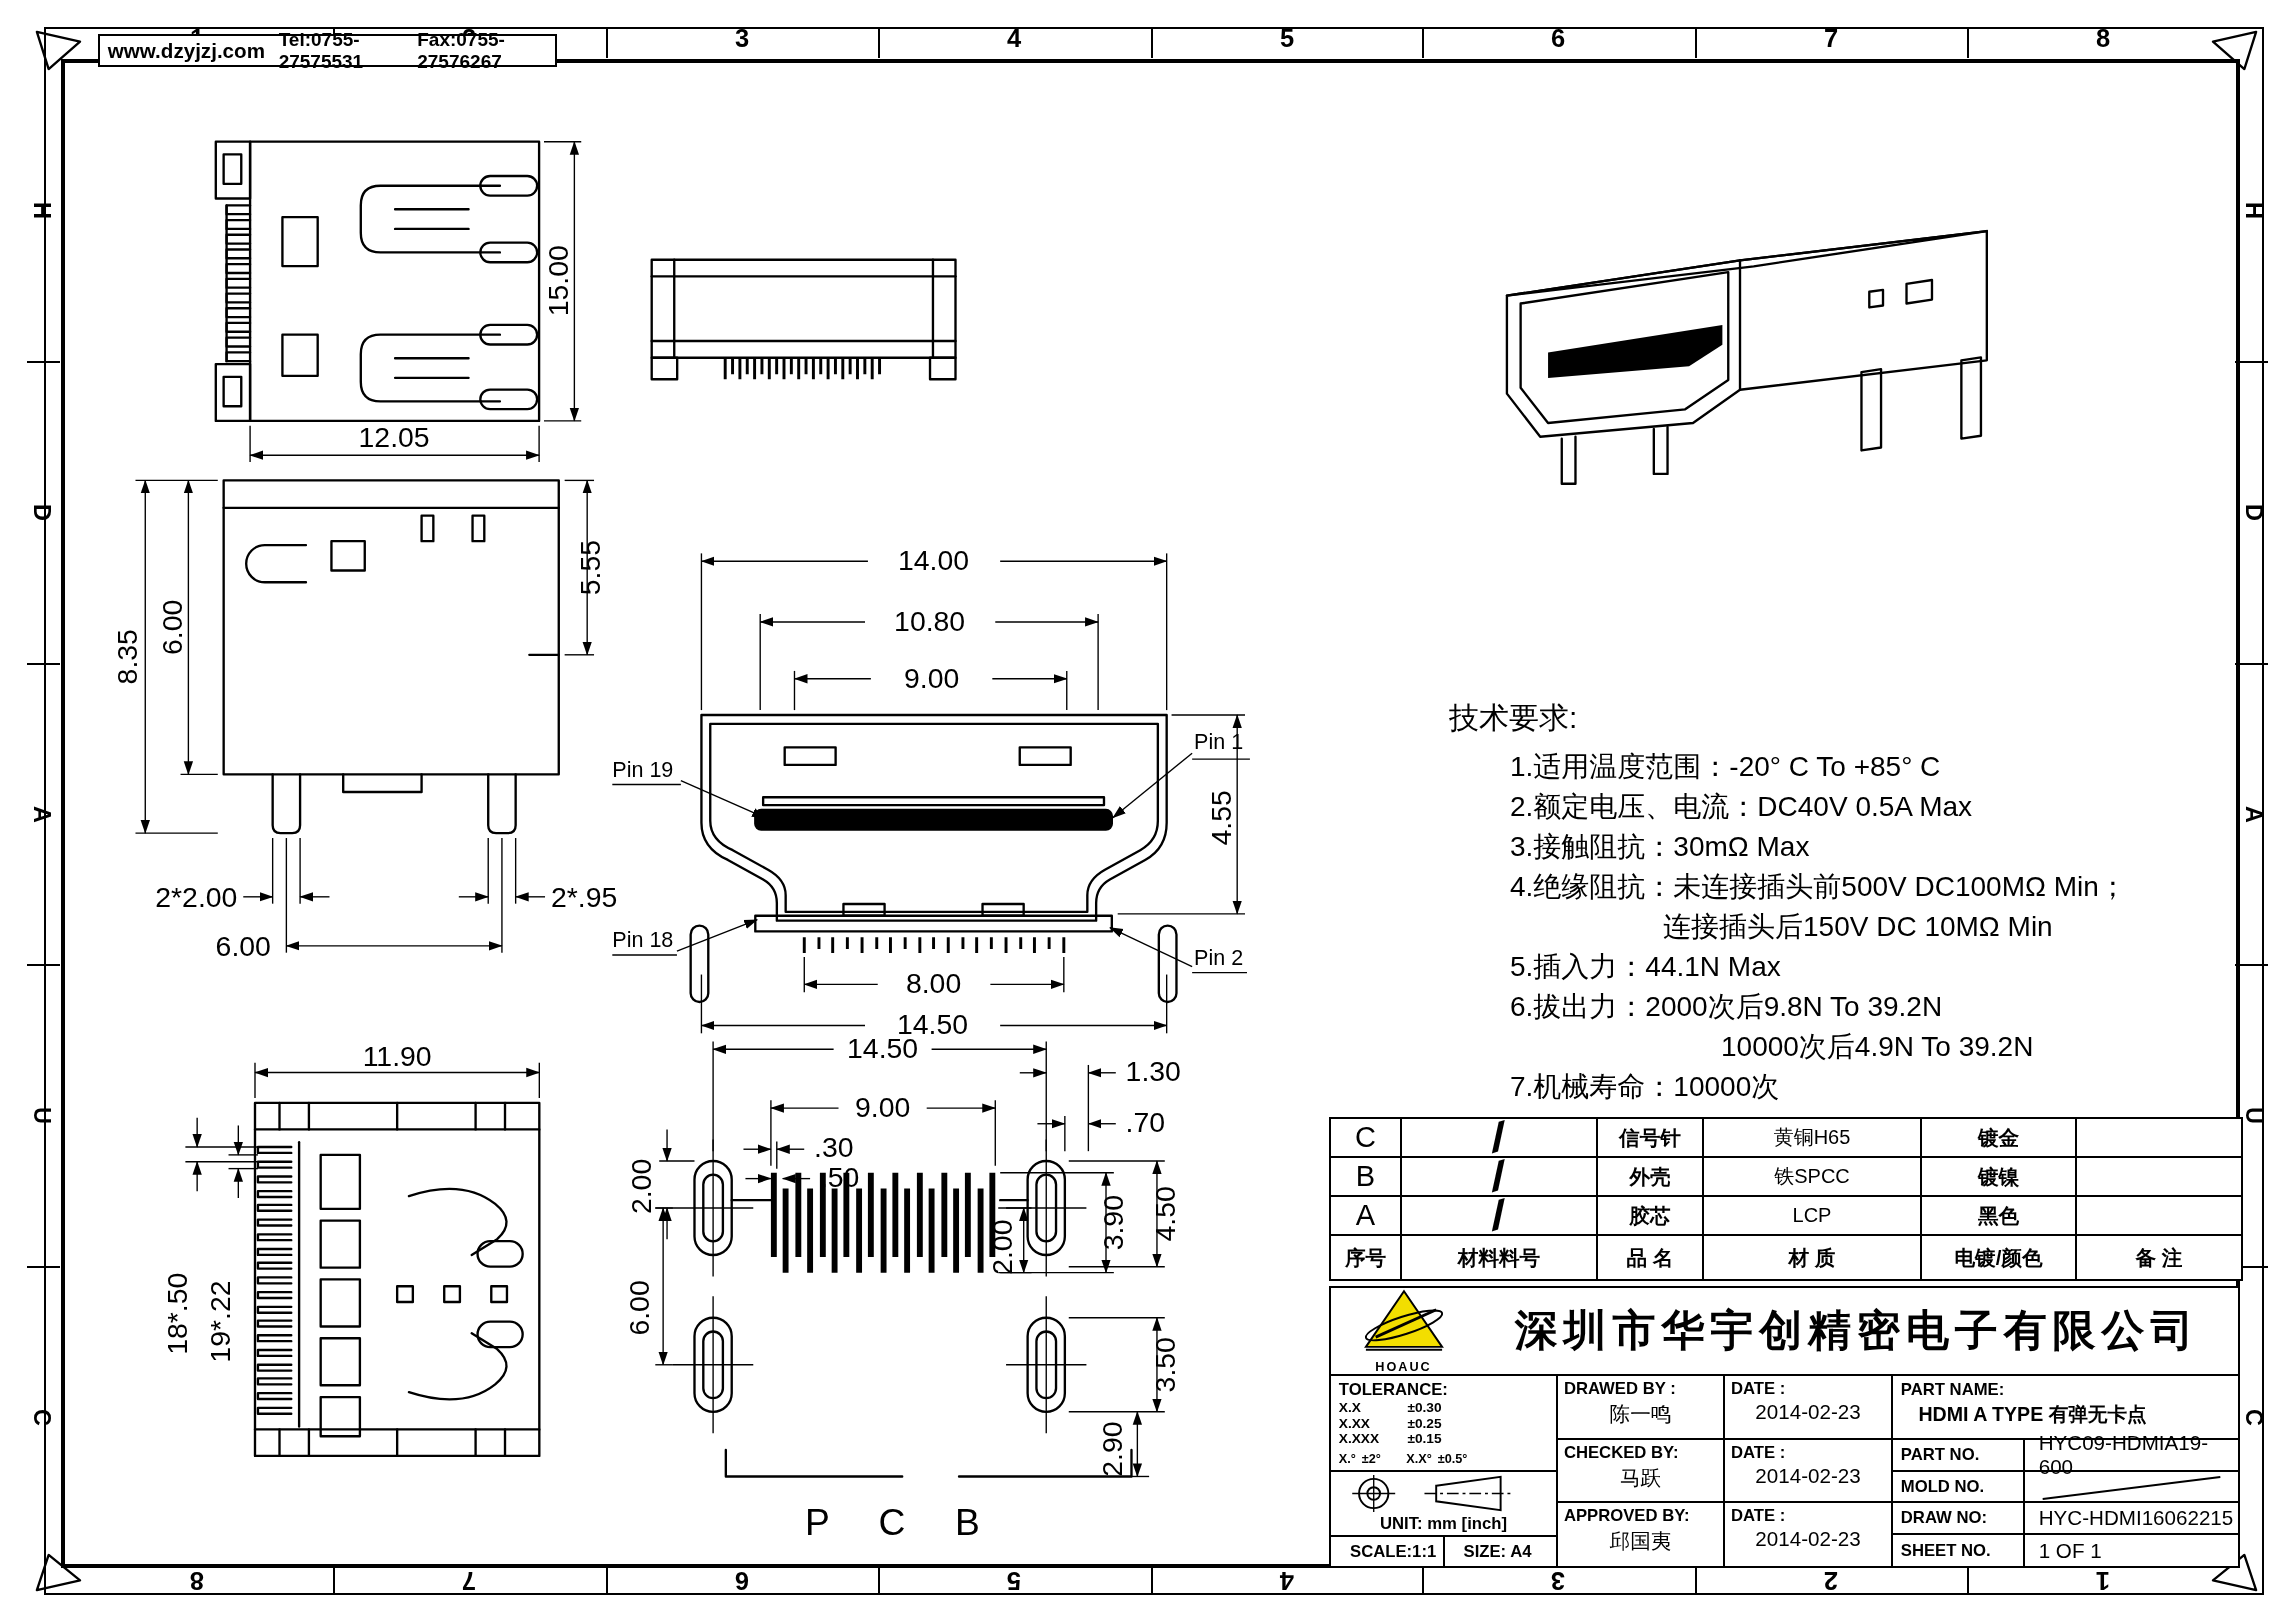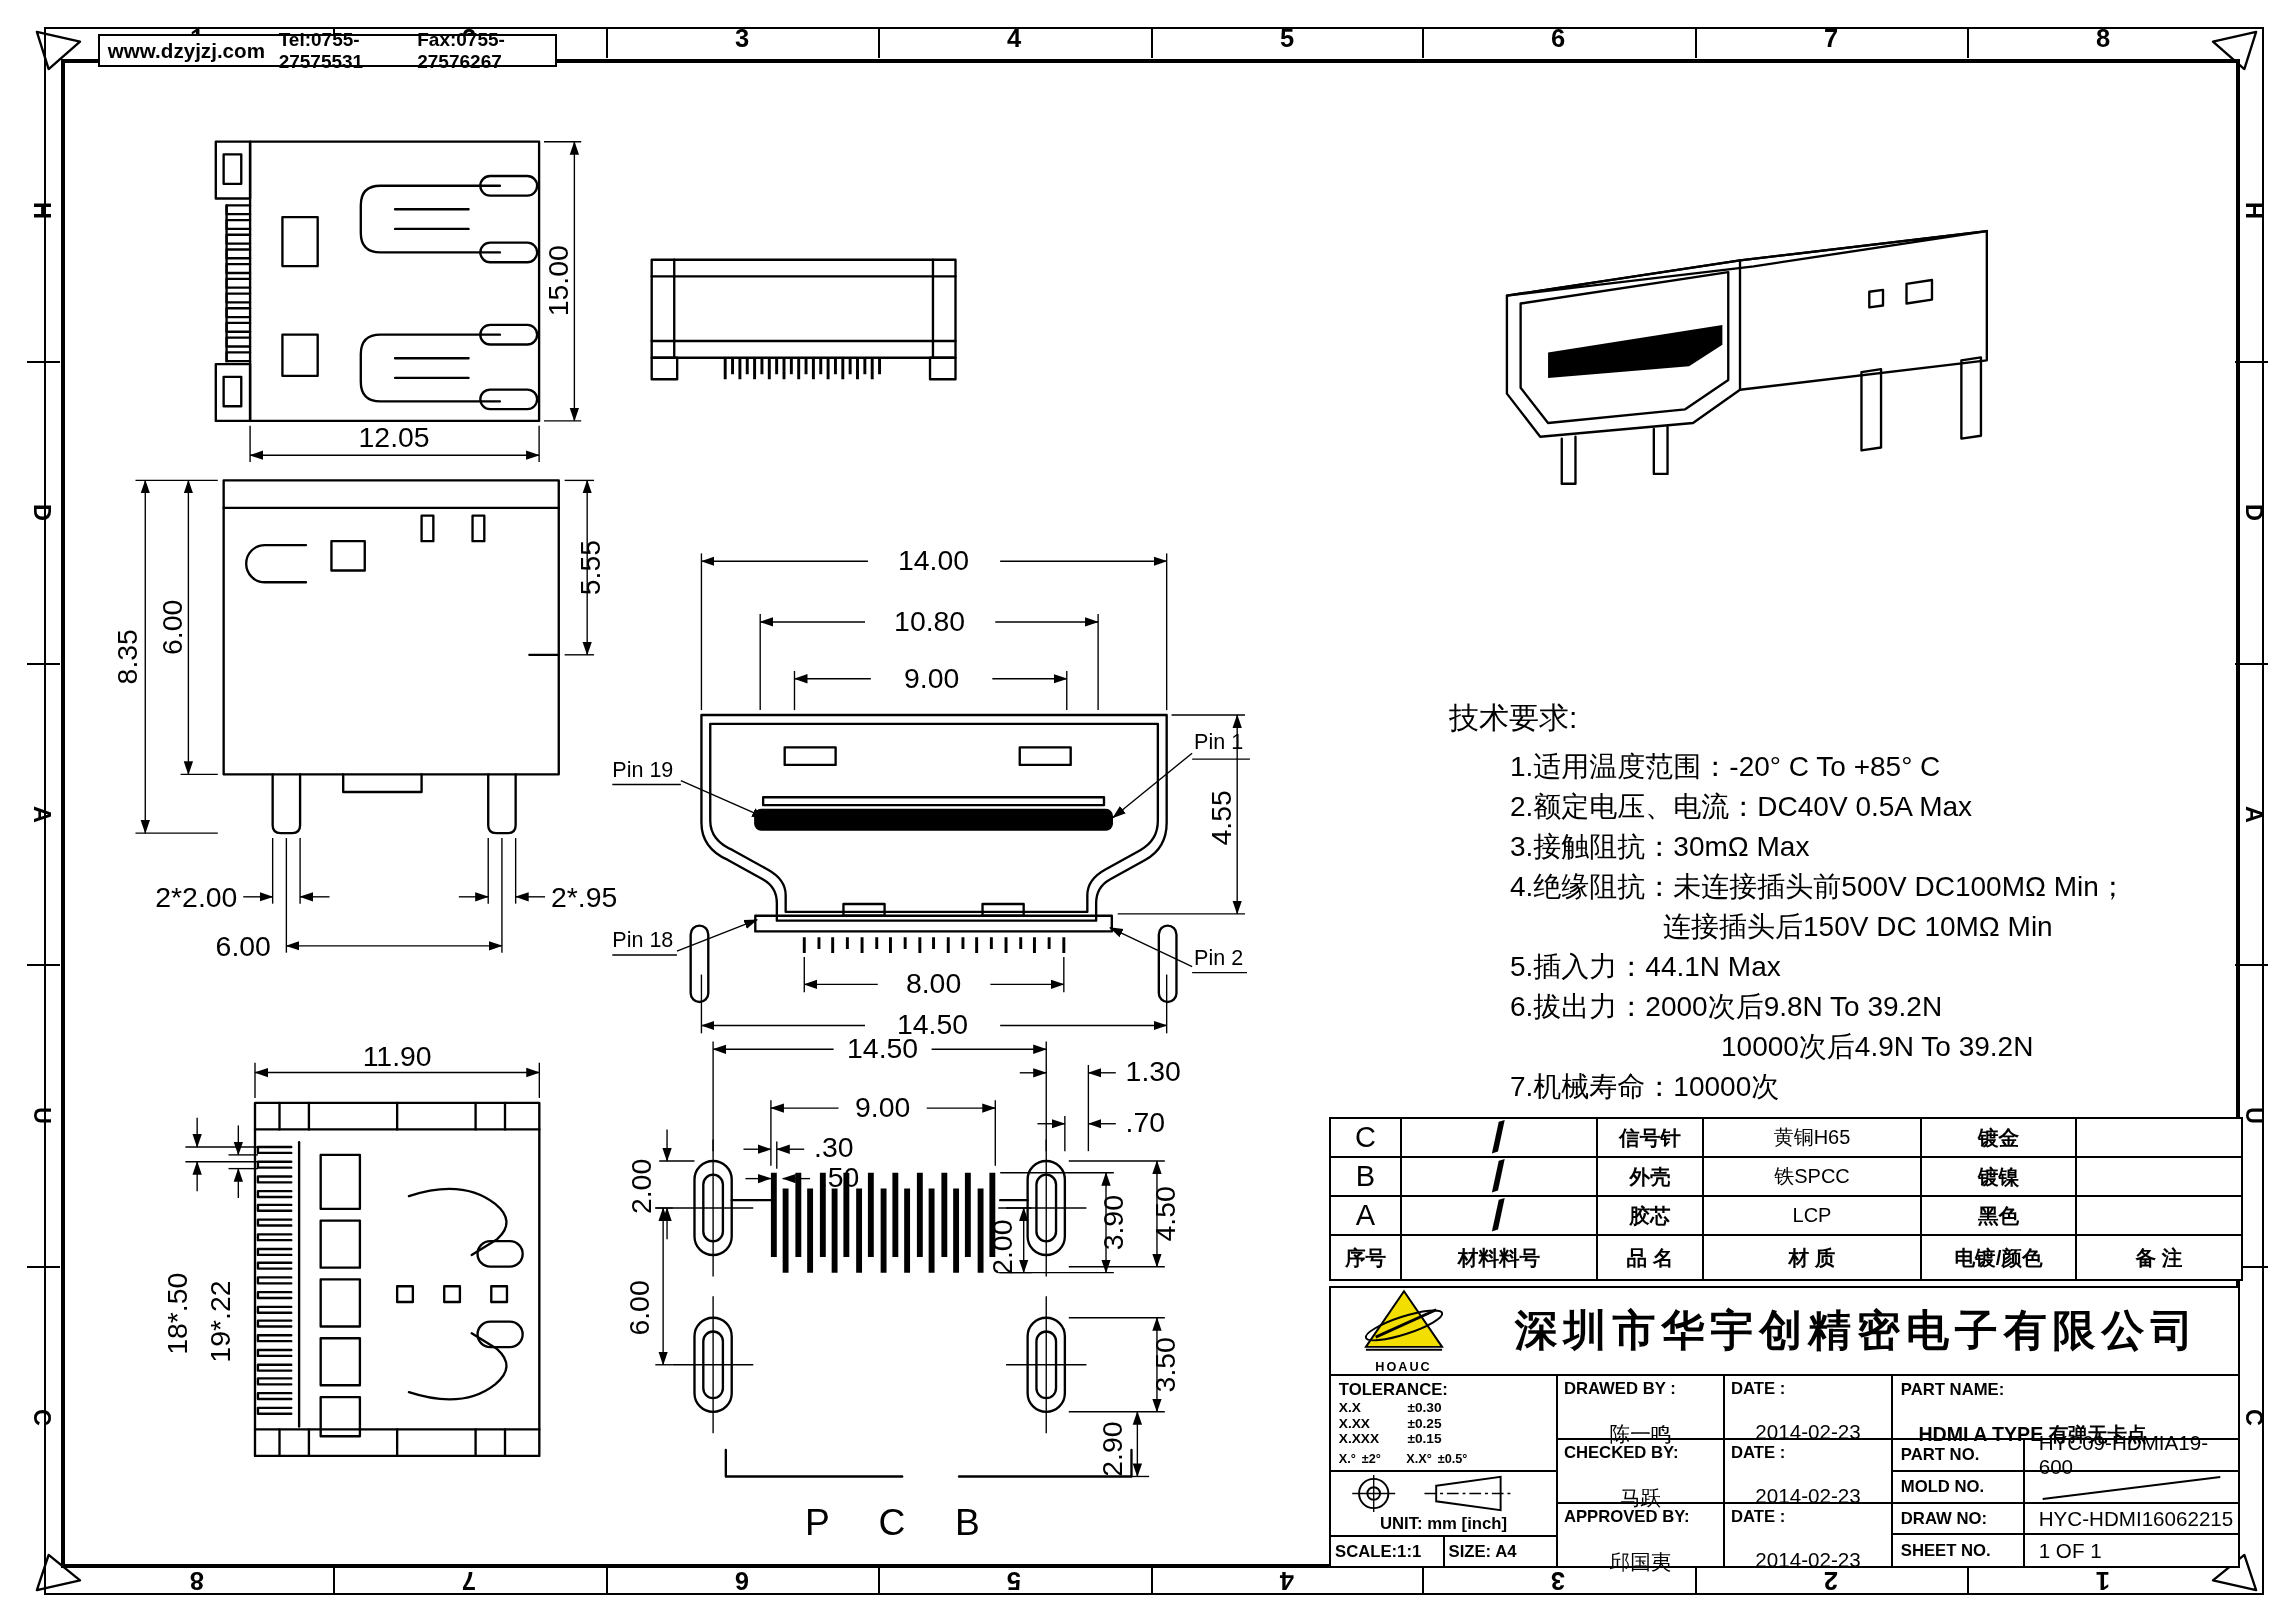--- a/index.html
+++ b/index.html
@@ -57,30 +57,30 @@
   .c1{width:227px;border-right:2.5px solid #000;display:flex;flex-direction:column}
   .tolbox{height:97px;border-bottom:2.5px solid #000;padding:3.9px 7.8px}
   .tol-title{font-size:16.7px;font-weight:bold}
   .tol-row{display:flex;gap:17.6px;font-size:13.7px;font-weight:bold;line-height:15.7px}
   .tol-row .k{width:51px}
   .tol-ang{display:flex;gap:25.5px;font-size:12.7px;font-weight:bold;margin-top:4.9px}
   .tol-ang .k{margin-right:5.9px}
   .projbox{height:67px;border-bottom:2.5px solid #000;display:flex;flex-direction:column;align-items:center;justify-content:center}
   .unit{font-size:16.7px;font-weight:bold}
   .scalebox{height:31px;display:flex}
-  .scalebox div{flex:1;display:flex;align-items:center;padding-left:4px;font-size:16.7px;font-weight:bold}
+  .scalebox div{flex:1;display:flex;align-items:center;padding-left:19px;font-size:16.7px;font-weight:bold}
   .scalebox .scale{border-right:2.5px solid #000}
   .c2{width:335px;border-right:2.5px solid #000;display:flex;flex-direction:column}
   .sigrow{height:64px;border-bottom:2.5px solid #000;display:flex}
   .sigrow:last-child{border-bottom:none}
   .sigcell{padding:2.9px 5.9px}
   .signame{width:167px;border-right:2.5px solid #000}
   .sigdate{flex:1}
   .sig-l{font-size:16.7px;font-weight:bold}
-  .sig-v{font-size:20.6px;text-align:center;margin-top:21px}
+  .sig-v{font-size:20.6px;text-align:center;margin-top:1px}
   .c3{flex:1;display:flex;flex-direction:column}
   .pname{height:64px;border-bottom:2.5px solid #000;padding:3.9px 7.8px}
   .pname .sig-v{text-align:left;padding-left:17.6px;font-size:19.6px;font-weight:bold}
   .prow{height:32px;border-bottom:2.5px solid #000;display:flex;align-items:center}
   .prow:last-child{border-bottom:none}
   .pl2{width:132px;border-right:2.5px solid #000;font-size:16.7px;font-weight:bold;padding-left:7.8px;height:100%;display:flex;align-items:center}
   .pv{flex:1;font-size:20.6px;padding-left:13.7px;position:relative;height:100%;display:flex;align-items:center}
   .slash2{position:absolute;left:8%;top:50%;width:84%;height:0;border-top:2px solid #000;transform:rotate(-7deg);color:transparent;overflow:hidden}
 </style>
 </head>

